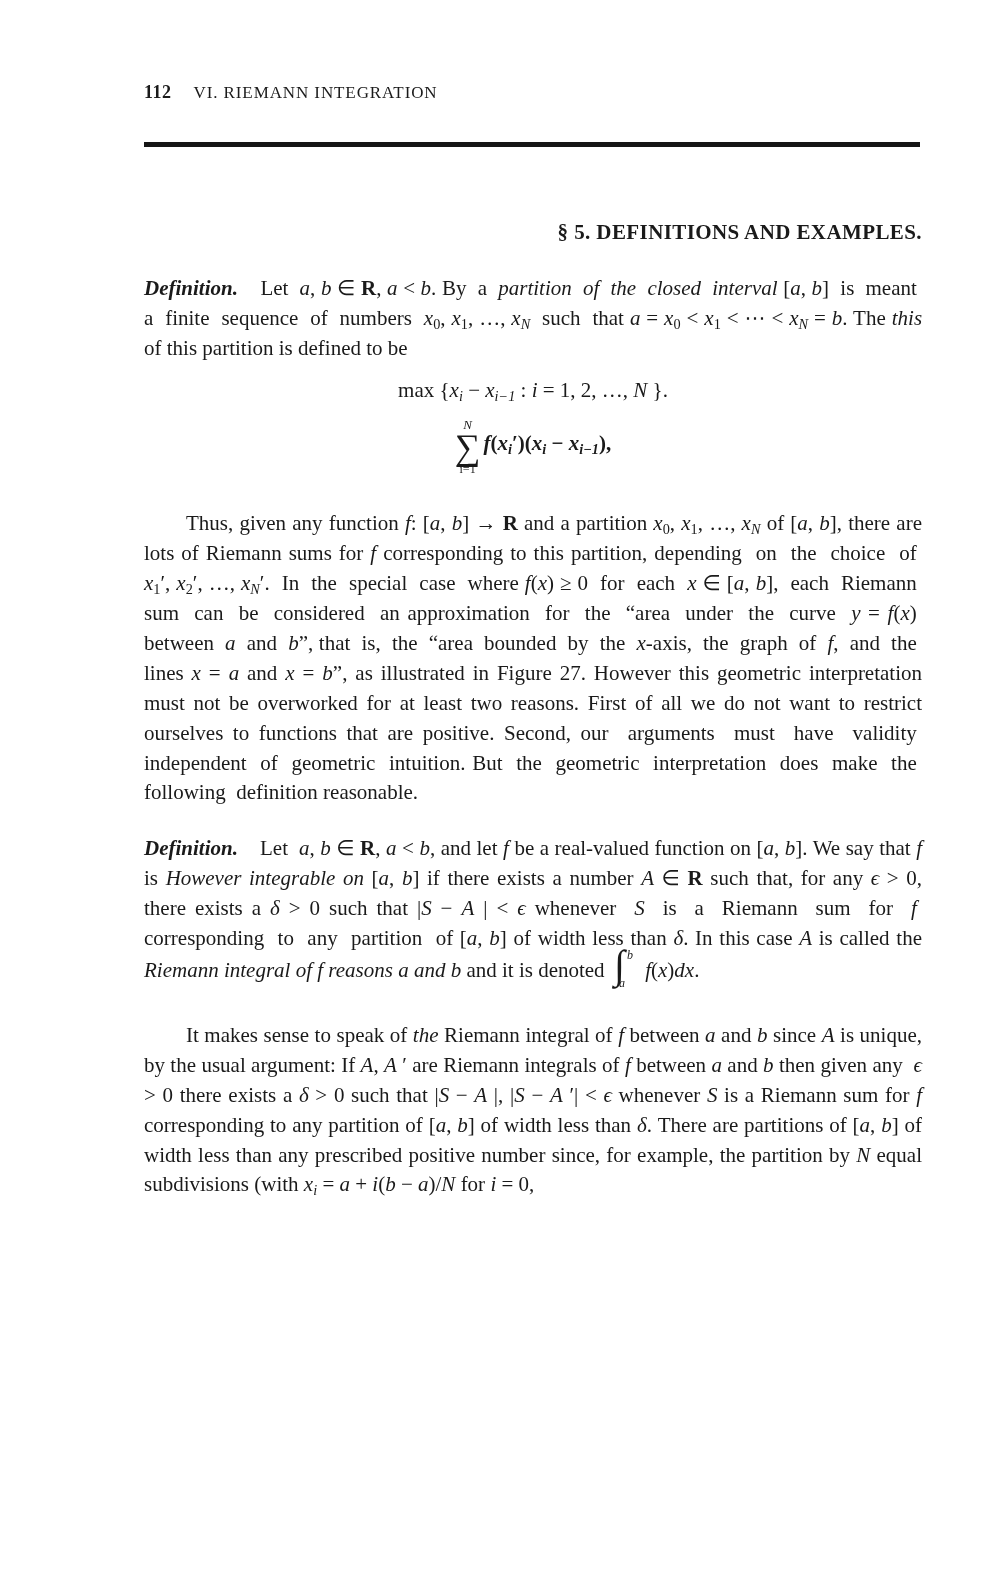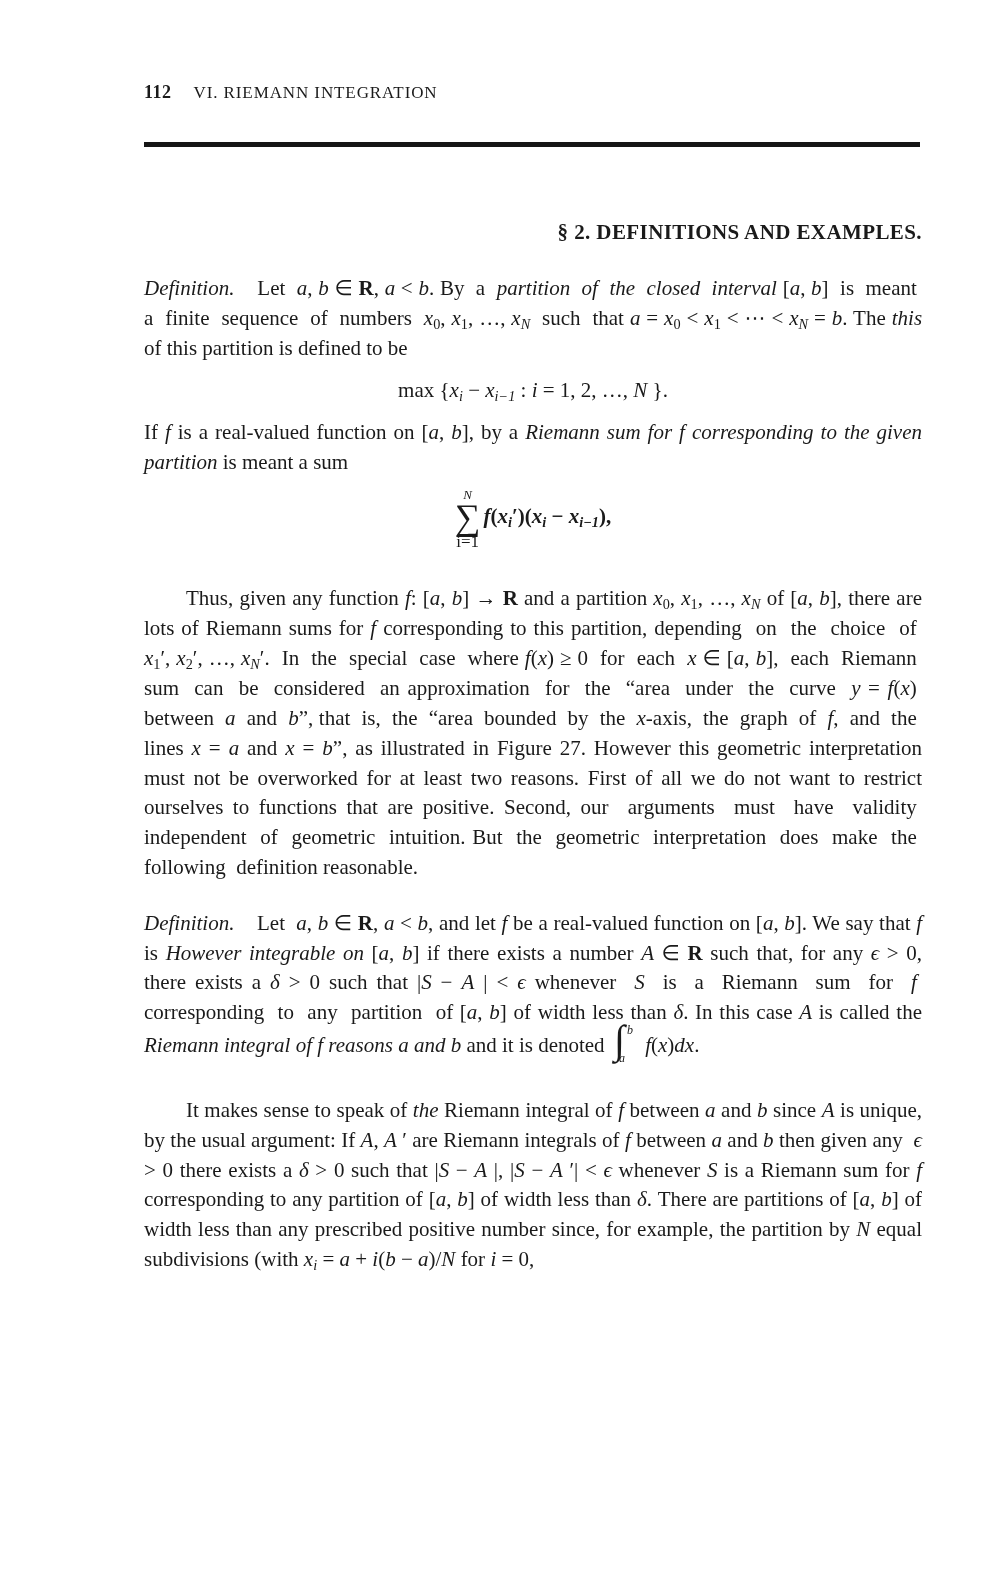--- a/index.html
+++ b/index.html
@@ -74,21 +74,21 @@
   p.para {
     margin-bottom: 2px;
   }
   .indent {
     text-indent: 42px;
   }
   .gap-med { margin-top: 26px; }
   .gap-large { margin-top: 34px; }
   .bi {
     font-style: italic;
-    font-weight: normal;
+    font-weight: bold;
   }
   i { font-style: italic; }
   .display {
     text-align: center;
     margin: 12px 0 12px 0;
     font-size: 21px;
   }
   .display.sum-disp {
     margin: 10px 0 6px 0;
   }
@@ -119,21 +119,21 @@
     display: block;
     margin-bottom: -1px;
   }
   .sumblock .sigma {
     font-size: 36px;
     display: block;
     line-height: 0.95;
     font-family: "Liberation Serif", serif;
   }
   .sumblock .bot {
-    font-size: 17px;
+    font-size: 12px;
     display: block;
     margin-top: -1px;
   }
   .sum-body {
     display: inline-block;
     vertical-align: middle;
     padding-bottom: 4px;
     font-weight: bold;
   }
   
@@ -174,36 +174,32 @@
 <div class="page">
 
   <div class="runhead">
     <span class="pagenum">112</span><span class="chaptitle">VI. RIEMANN INTEGRATION</span>
   </div>
 
   <div class="rule"></div>
 
   <div class="content">
 
-    <div class="section-title">§ 2. DEFINITIONS AND EXAMPLES.</div>
+    <div class="section-title">§ 5. DEFINITIONS AND EXAMPLES.</div>
 
     <p class="para">
       <span class="bi">Definition.</span>&nbsp;&nbsp;&nbsp;&nbsp;Let&nbsp; <span class="var">a</span>, <span class="var">b</span> ∈ <span class="bb">R</span>, <span class="var">a</span> &lt; <span class="var">b</span>. By&nbsp; a&nbsp; <i>partition&nbsp; of&nbsp; the&nbsp; closed&nbsp; interval</i>
       [<span class="var">a</span>, <span class="var">b</span>]&nbsp; is&nbsp; meant&nbsp; a&nbsp; finite&nbsp; sequence&nbsp; of&nbsp; numbers&nbsp; <span class="var">x</span><span class="subn">0</span>, <span class="var">x</span><span class="subn">1</span>, …, <span class="var">x</span><span class="sub">N</span>&nbsp; such&nbsp; that
       <span class="var">a</span> = <span class="var">x</span><span class="subn">0</span> &lt; <span class="var">x</span><span class="subn">1</span> &lt; ⋯ &lt; <span class="var">x</span><span class="sub">N</span> = <span class="var">b</span>. The <i>this</i> of this partition is defined to be
     </p>
 
     <div class="display">
       max {<span class="var">x</span><span class="sub">i</span> − <span class="var">x</span><span class="sub">i−1</span> : <span class="var">i</span> = 1, 2, …, <span class="var">N</span> }.
     </div>
 
-    <p class="para">
-      If <span class="var">f</span> is a real-valued function on [<span class="var">a</span>, <span class="var">b</span>], by a <i>Riemann sum for f corresponding</i>
-      <i>to the given partition</i> is meant a sum
-    </p>
 
     <div class="display sum-disp">
       <span class="sumblock">
         <span class="top">N</span>
         <span class="sigma">∑</span>
         <span class="bot">i=1</span>
       </span><span class="sum-body"><span class="var">f</span>(<span class="var">x</span><span class="sub">i</span>′)(<span class="var">x</span><span class="sub">i</span> − <span class="var">x</span><span class="sub">i−1</span>),</span>
     </div>
 
 

